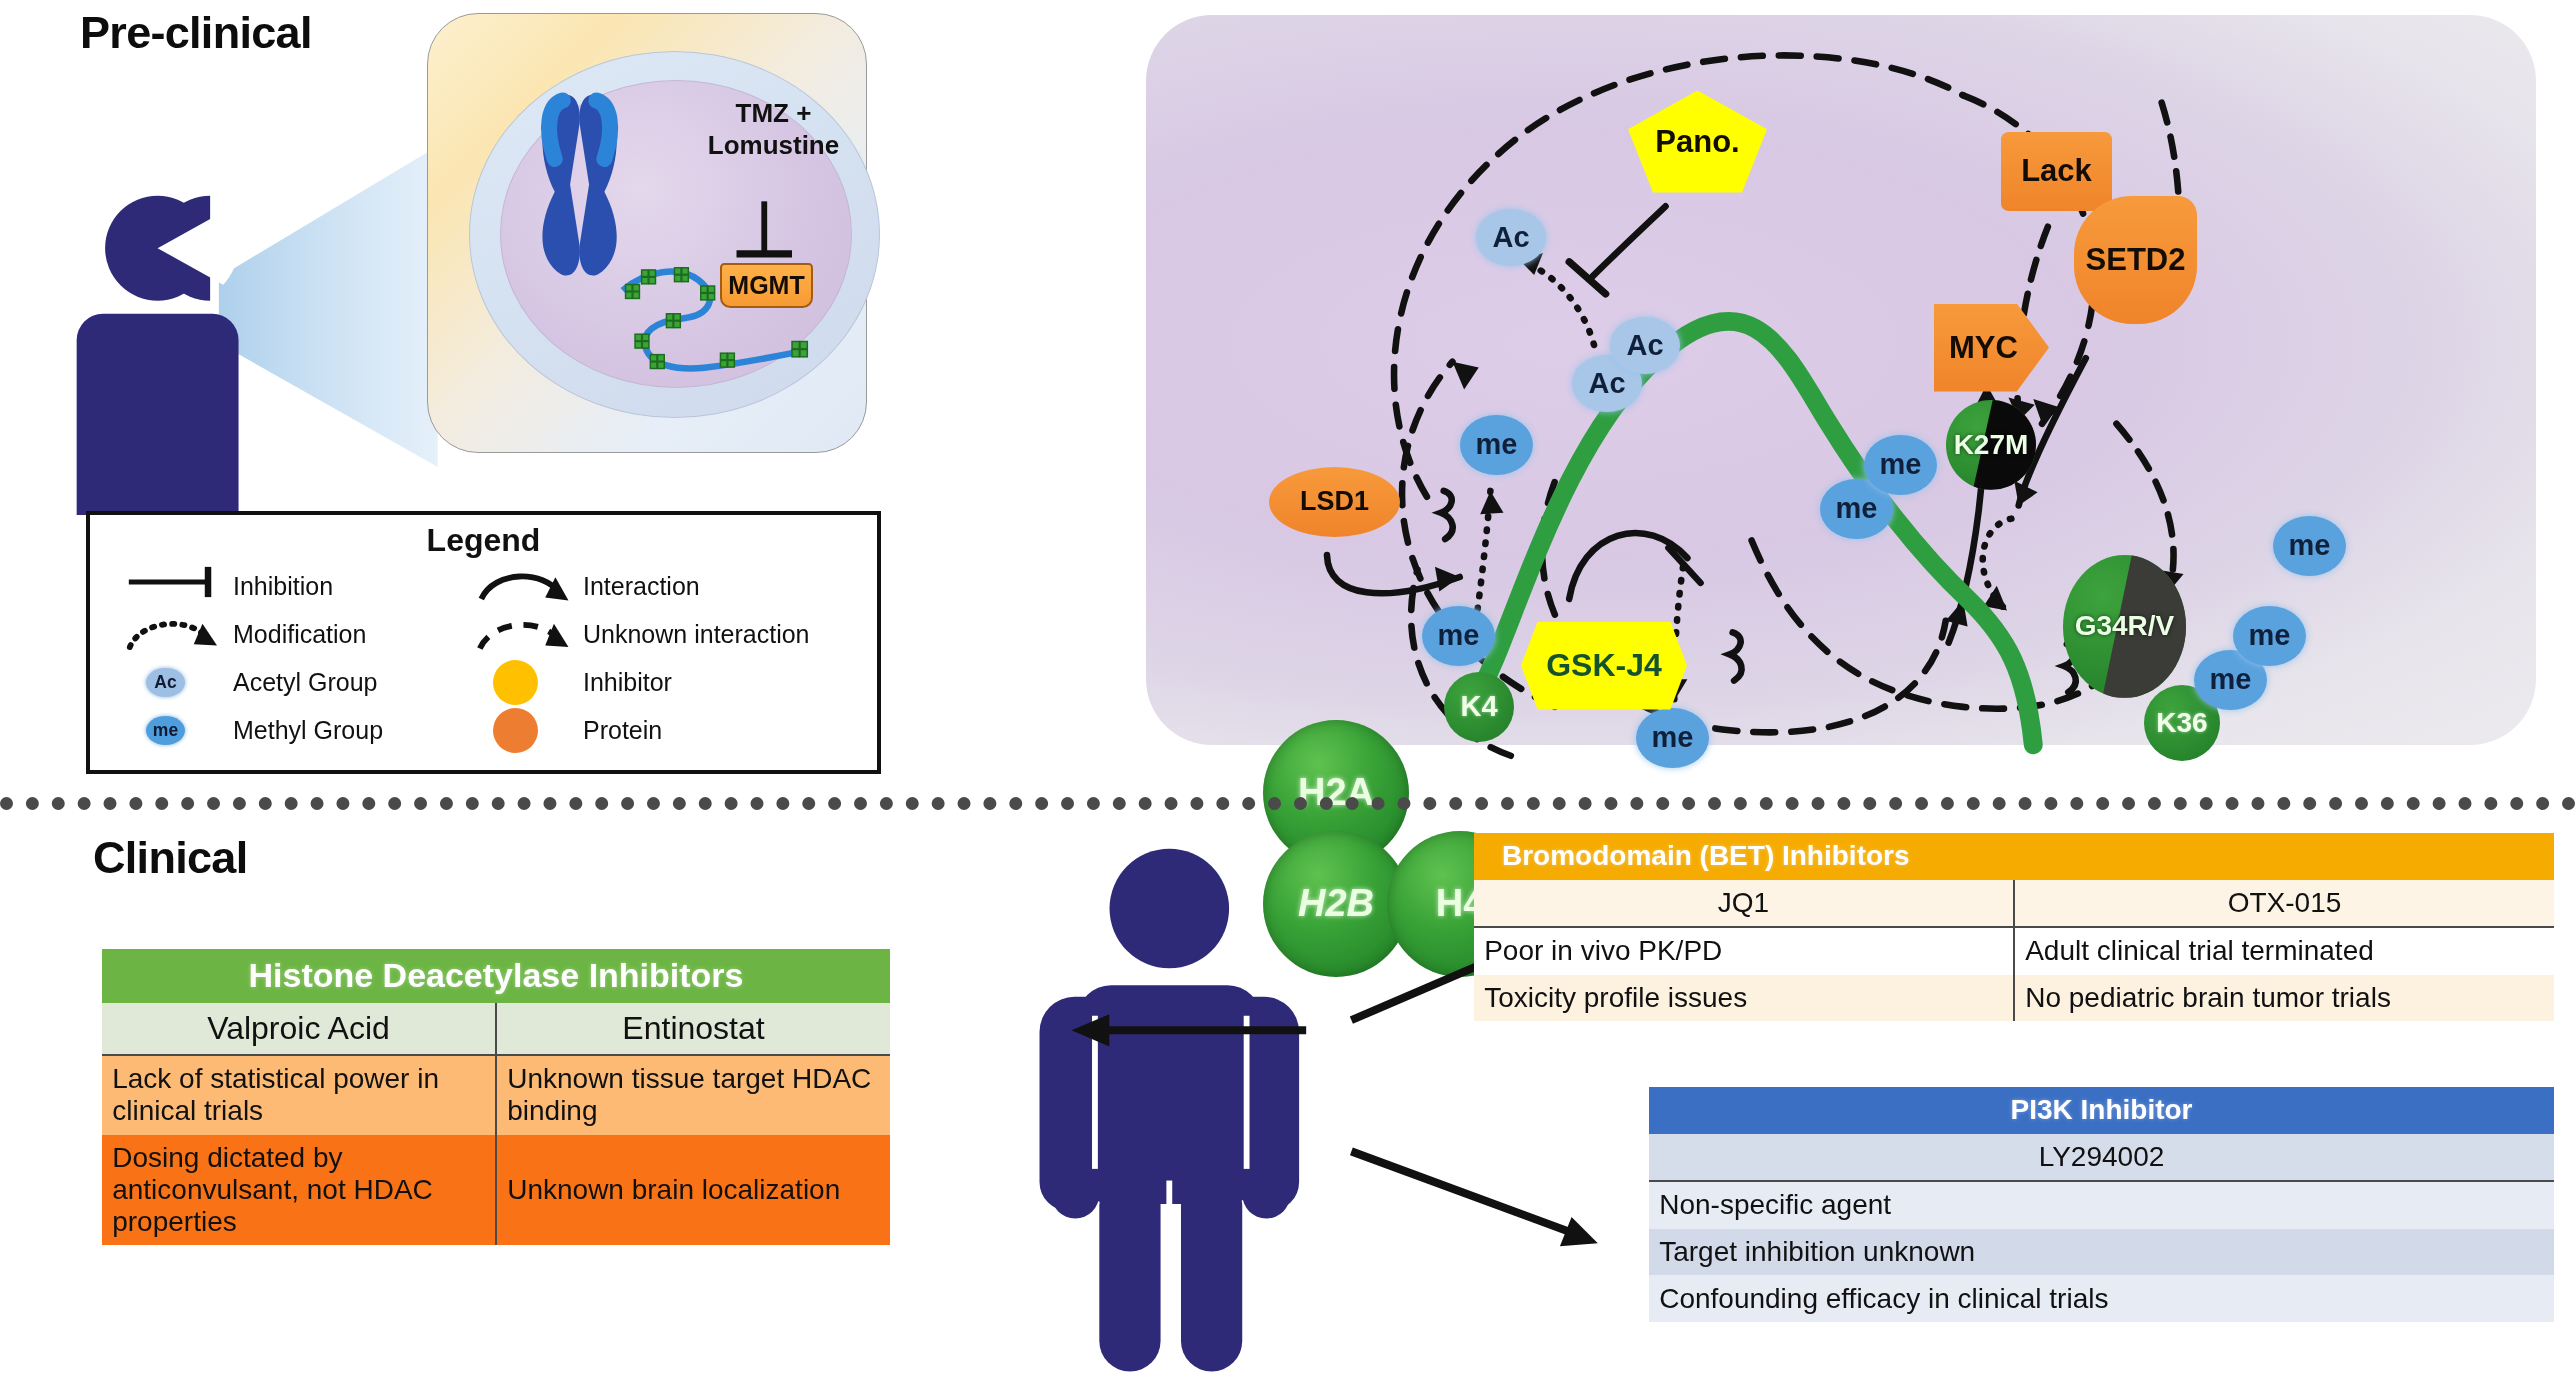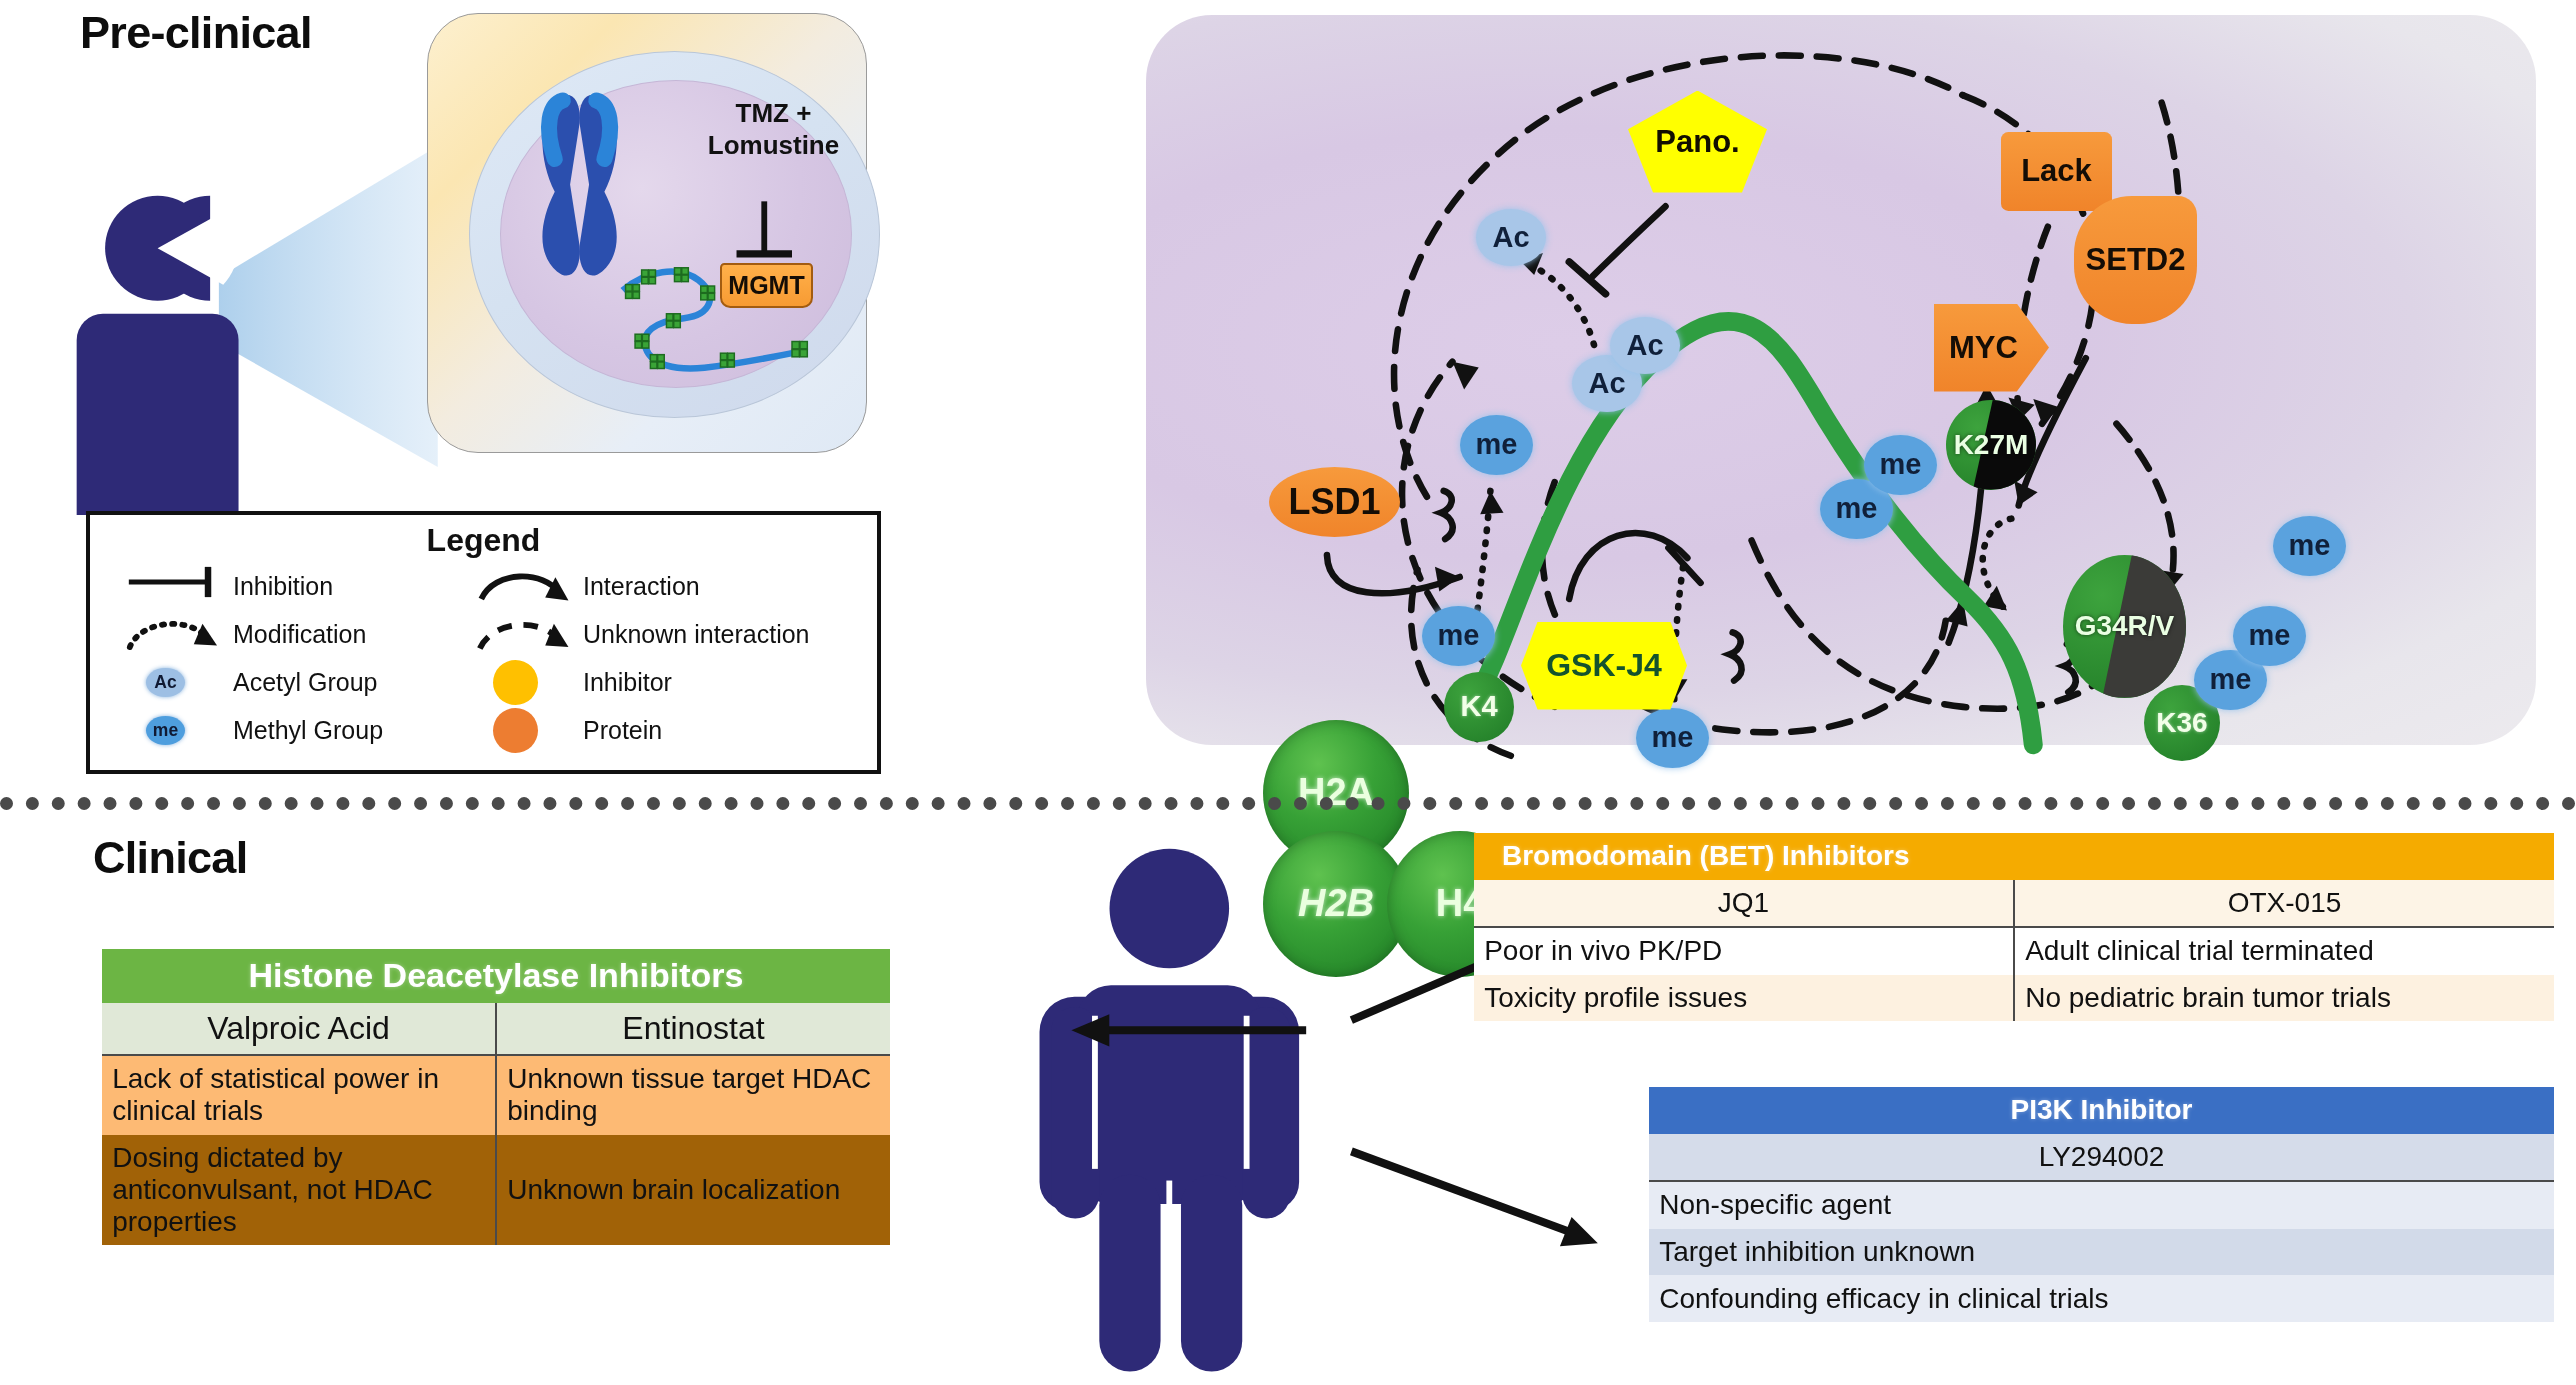--- a/index.html
+++ b/index.html
@@ -79,21 +79,21 @@
     color:#111;vertical-align:middle;}
   .tbl .hdr{color:#fff;font-weight:bold;font-size:34px;text-align:center;
     text-shadow:0 0 4.4px rgba(255,255,255,.35);}
   .tbl .sub{text-align:center;font-size:32px;}
 
   
   #tbl-hdac{left:102px;top:949px;width:788px;}
   #tbl-hdac .hdr{background:#6cb544;}
   #tbl-hdac .sub{background:#e0e8d7;border-bottom:2.2px solid #4a4a4a;}
   #tbl-hdac .r0{background:#fdba74;}
-  #tbl-hdac .r1{background:#a16207;}
+  #tbl-hdac .r1{background:#f97316;}
   #tbl-hdac .vline{border-left:2.2px solid #4a4a4a;}
 
   
   #tbl-bet{left:1474px;top:833px;width:1080px;}
   #tbl-bet .hdr{background:#f5ab00;text-align:left;padding-left:28px;}
   #tbl-bet .sub{background:#fdf4e6;border-bottom:2.2px solid #4a4a4a;}
   #tbl-bet .r0{background:#ffffff;}
   #tbl-bet .r1{background:#fdf1e0;}
   #tbl-bet .vline{border-left:2.2px solid #4a4a4a;}
   #tbl-bet td{font-size:28px;}
@@ -369,21 +369,21 @@
 
   <div class="bubble me" style="left:674px;top:464px;width:73px;height:60px;font-size:29px;">me</div>
   <div class="bubble me" style="left:718px;top:420px;width:73px;height:60px;font-size:29px;">me</div>
 
   <div class="bubble me" style="left:490px;top:693px;width:73px;height:60px;font-size:29px;">me</div>
 
   <div class="bubble me" style="left:1048px;top:635px;width:73px;height:60px;font-size:29px;">me</div>
   <div class="bubble me" style="left:1087px;top:591px;width:73px;height:60px;font-size:29px;">me</div>
   <div class="bubble me" style="left:1127px;top:501px;width:73px;height:60px;font-size:29px;">me</div>
 
-  <div class="prot oval" style="left:123px;top:452px;width:131px;height:70px;font-size:36px;">LSD1</div>
+  <div class="prot oval" style="left:123px;top:452px;width:131px;height:70px;font-size:27px;">LSD1</div>
 
   <div class="prot rect" style="left:855px;top:117px;width:111px;height:79px;font-size:31px;">Lack</div>
 
   <div class="abs" style="left:788px;top:289px;width:115px;height:88px;
               background:linear-gradient(180deg,#f79a3c,#f0842a);
               clip-path:polygon(0 0,72% 0,100% 50%,72% 100%,0 100%);
               display:flex;align-items:center;justify-content:center;
               font-weight:bold;font-size:31px;color:#140d06;padding-right:16px;box-sizing:border-box;">MYC</div>
 
   <div class="abs" style="left:928px;top:181px;width:123px;height:128px;

